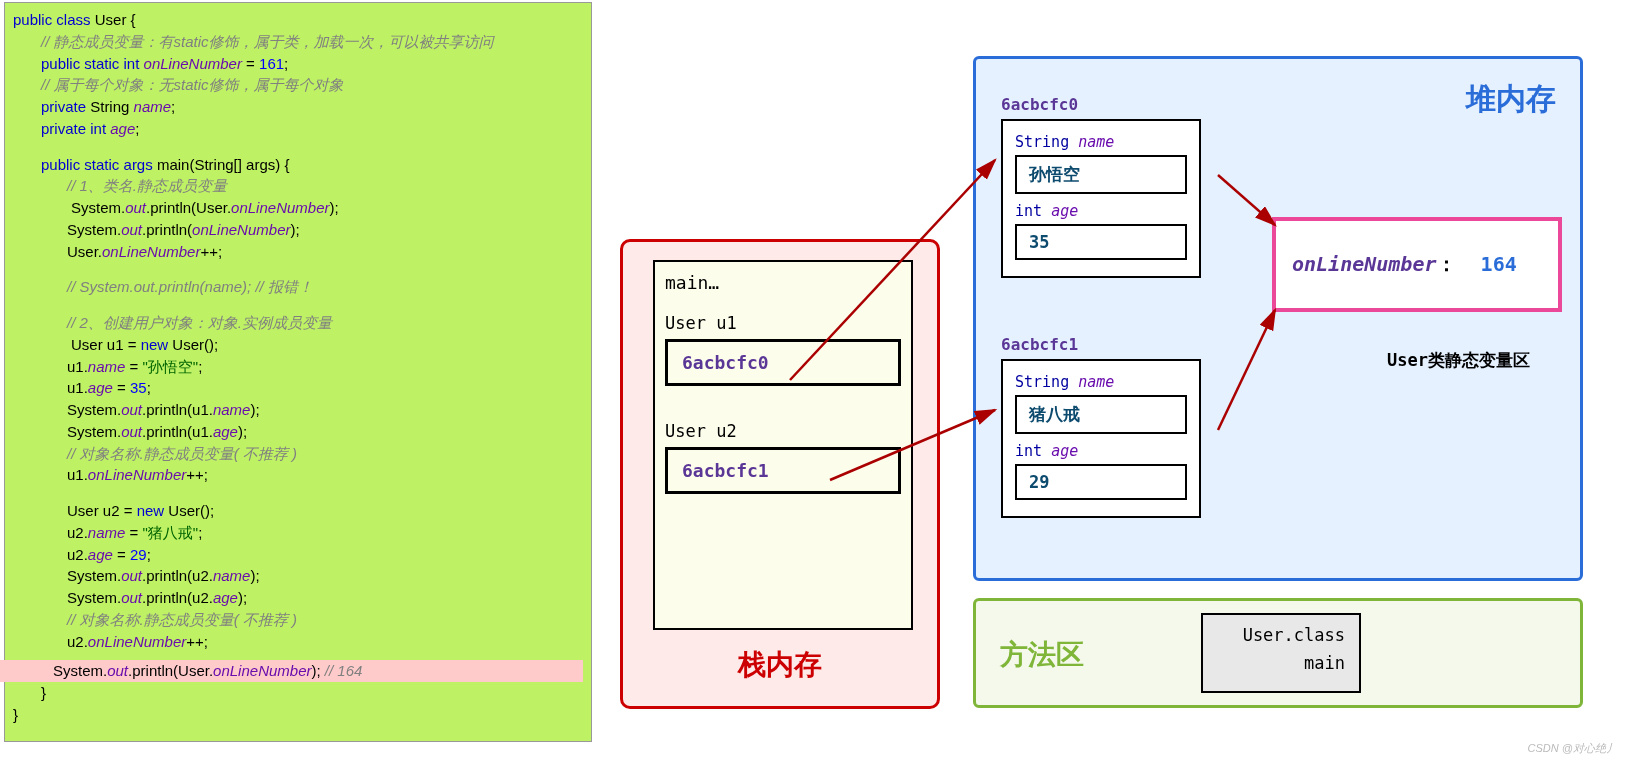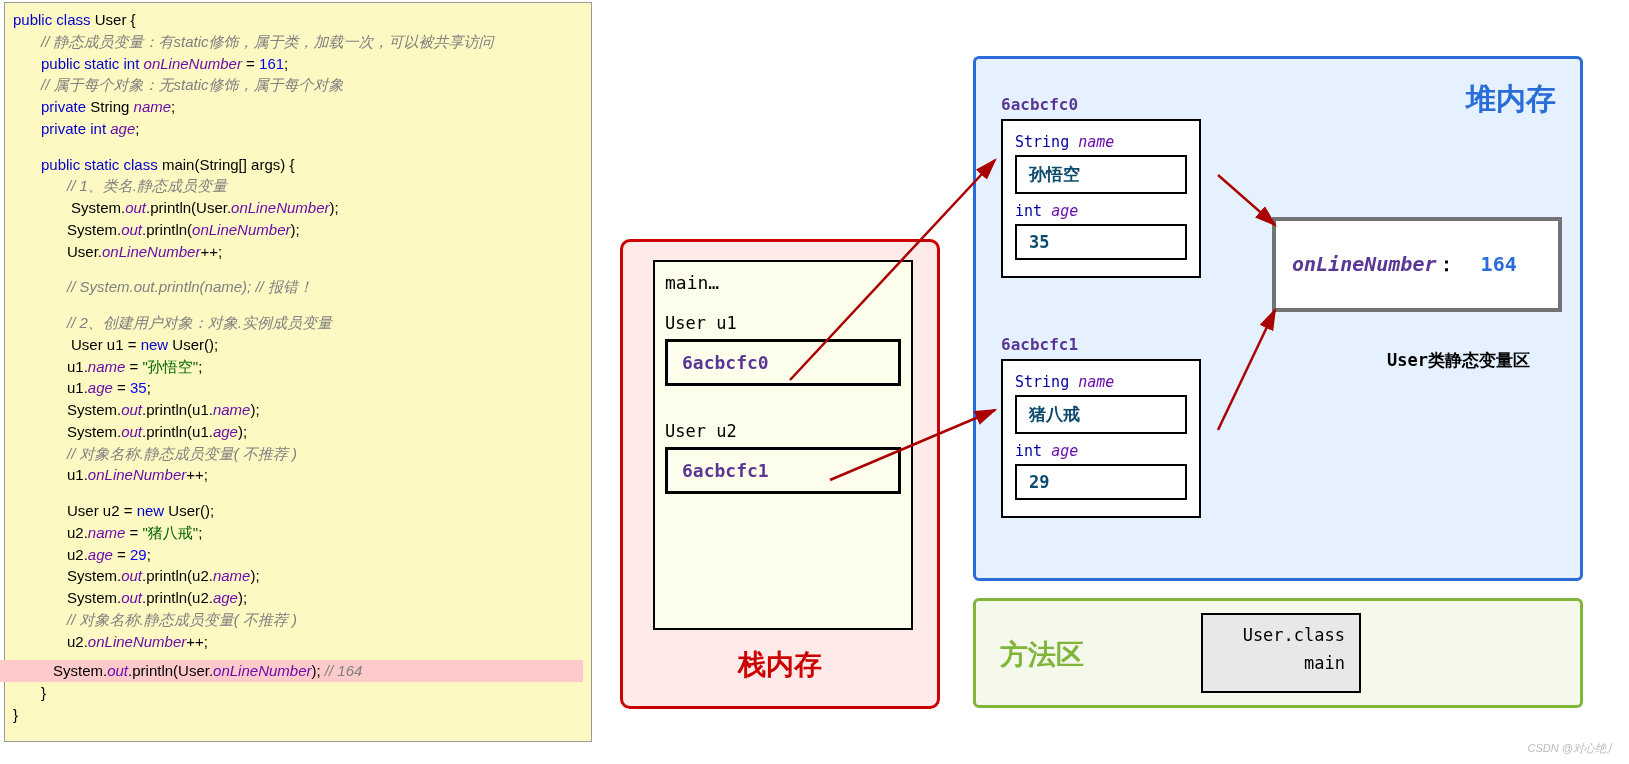--- a/index.html
+++ b/index.html
@@ -1,17 +1,17 @@
 <!DOCTYPE html>
 <html><head>
 <meta charset="utf-8">
 <style>
 * { box-sizing: border-box; margin: 0; padding: 0; }
 body { font-family: Arial, "Microsoft YaHei", sans-serif; font-size: 14px; background: #fff; width: 1629px; height: 764px; position: relative; }
-.code-panel { position: absolute; left: 4px; top: 2px; width: 588px; height: 740px; background: #fef9c3; border: 1px solid #999; padding: 6px 8px; line-height: 1.45; font-size: 15px; }
+.code-panel { position: absolute; left: 4px; top: 2px; width: 588px; height: 740px; background: #bef264; border: 1px solid #999; padding: 6px 8px; line-height: 1.45; font-size: 15px; }
 .indent1 { padding-left: 28px; }
 .indent2 { padding-left: 54px; }
 .indent3 { padding-left: 58px; }
 .kw { color: #0000d0; }
 .str { color: #006400; }
 .cmt { color: #808080; font-style: italic; }
 .fld { color: #6a0dad; font-style: italic; }
 .nm { color: #000; }
 .num { color: #0000ff; }
 .hl { background: #ffcaca; display: block; margin-left: -20px; padding-left: 20px; }
@@ -26,21 +26,21 @@
 
 .heap-area { position: absolute; left: 973px; top: 56px; width: 610px; height: 525px; background: #e5f1ff; border: 3px solid #2a6dd8; border-radius: 6px; }
 .heap-label { position: absolute; right: 24px; top: 20px; font-size: 30px; font-weight: bold; color: #2a6dd8; }
 .obj-box { position: absolute; border: 2px solid #000; background: #fff; padding: 8px 12px; width: 200px; }
 .obj-addr { font-family: Consolas, monospace; font-size: 16px; color: #5a3696; font-weight: bold; margin-bottom: 4px; position: absolute; top: -24px; left: 0; }
 .obj-wrap { position: absolute; }
 .field-lbl { font-family: Consolas, monospace; font-size: 15px; margin-top: 4px; }
 .field-lbl .kw2 { color: #0000a0; }
 .field-lbl .fname { color: #6a0dad; font-style: italic; }
 .field-val { border: 2px solid #000; padding: 6px 12px; font-family: Consolas, "Microsoft YaHei", monospace; font-size: 17px; color: #0c4a6e; font-weight: bold; margin: 4px 0 8px 0; }
-.static-box { position: absolute; border: 4px solid #737373; background: #fff; padding: 30px 16px; font-family: Consolas, monospace; font-size: 20px; font-weight: bold; }
+.static-box { position: absolute; border: 4px solid #ec4899; background: #fff; padding: 30px 16px; font-family: Consolas, monospace; font-size: 20px; font-weight: bold; }
 .static-box .sname { color: #5a3696; font-style: italic; }
 .static-box .sval { color: #2a6dd8; }
 .static-label { position: absolute; font-family: "Microsoft YaHei", Consolas, monospace; font-size: 17px; font-weight: bold; }
 
 .method-area { position: absolute; left: 973px; top: 598px; width: 610px; height: 110px; background: #f4f9ec; border: 3px solid #7fb538; border-radius: 6px; }
 .method-label { position: absolute; left: 24px; top: 35px; font-size: 28px; font-weight: bold; color: #7fb538; }
 .class-box { position: absolute; left: 225px; top: 12px; border: 2px solid #000; background: #e8e8e8; padding: 10px 14px; font-family: Consolas, monospace; font-size: 17px; width: 160px; }
 .class-box div { margin-bottom: 8px; text-align: right; }
 
 .watermark { position: absolute; right: 12px; bottom: 8px; font-size: 11px; color: #bbb; font-style: italic; }
@@ -50,21 +50,21 @@
 <body>
 
 <div class="code-panel">
   <div><span class="kw">public class </span><span class="nm">User</span><span> {</span></div>
   <div class="indent1 cmt">// 静态成员变量：有static修饰，属于类，加载一次，可以被共享访问</div>
   <div class="indent1"><span class="kw">public static int </span><span class="fld">onLineNumber</span><span> = </span><span class="num">161</span><span>;</span></div>
   <div class="indent1 cmt">// 属于每个对象：无static修饰，属于每个对象</div>
   <div class="indent1"><span class="kw">private </span><span class="nm">String </span><span class="fld">name</span><span>;</span></div>
   <div class="indent1"><span class="kw">private </span><span class="kw">int </span><span class="fld">age</span><span>;</span></div>
   <div style="height:14px"></div>
-  <div class="indent1"><span class="kw">public static class </span><span class="nm">main</span><span>(String[] args) {</span></div>
+  <div class="indent1"><span class="kw">public static args </span><span class="nm">main</span><span>(String[] args) {</span></div>
   <div class="indent2 cmt">// 1、类名.静态成员变量</div>
   <div class="indent3"><span>System.</span><span class="fld">out</span><span>.println(</span><span>User.</span><span class="fld">onLineNumber</span><span>);</span></div>
   <div class="indent2"><span>System.</span><span class="fld">out</span><span>.println(</span><span class="fld">onLineNumber</span><span>);</span></div>
   <div class="indent2"><span>User.</span><span class="fld">onLineNumber</span><span>++;</span></div>
   <div style="height:14px"></div>
   <div class="indent2 cmt">// System.out.println(name); // 报错！</div>
   <div style="height:14px"></div>
   <div class="indent2 cmt">// 2、创建用户对象：对象.实例成员变量</div>
   <div class="indent3"><span>User u1 = </span><span class="kw">new </span><span>User();</span></div>
   <div class="indent2"><span>u1.</span><span class="fld">name</span><span> = </span><span class="str">"孙悟空"</span><span>;</span></div>

